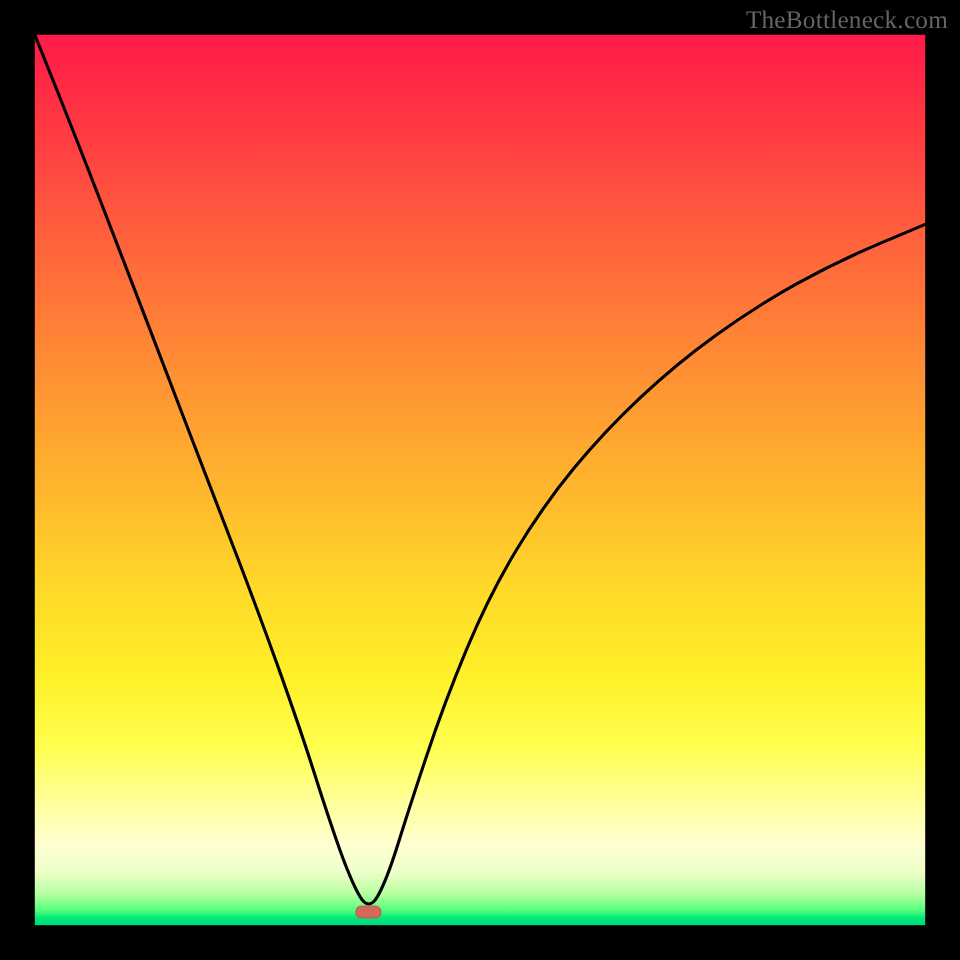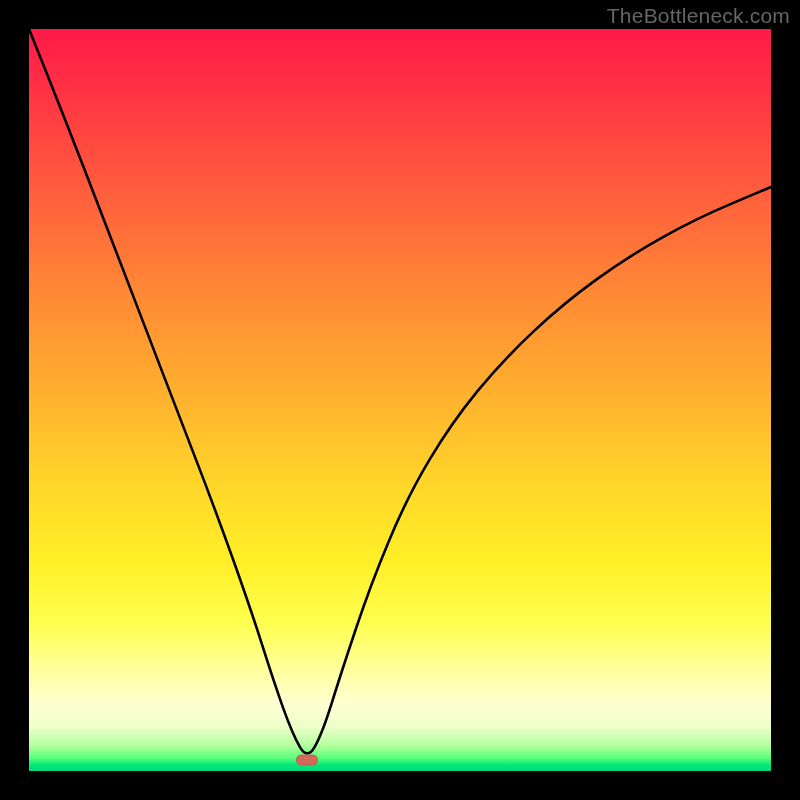--- a/index.html
+++ b/index.html
@@ -9,20 +9,21 @@
     height: 800px;
     background: #000;
     font-family: Arial, Helvetica, sans-serif;
     overflow: hidden;
   }
   .frame {
     position: relative;
     width: 800px;
     height: 736px;
     background: #000;
+    font-family: Liberation Serif, serif;
   }
   .plot-area {
     position: absolute;
     left: 29px;
     top: 29px;
     width: 742px;
     height: 742px;
     
     background: linear-gradient(
       to bottom,

